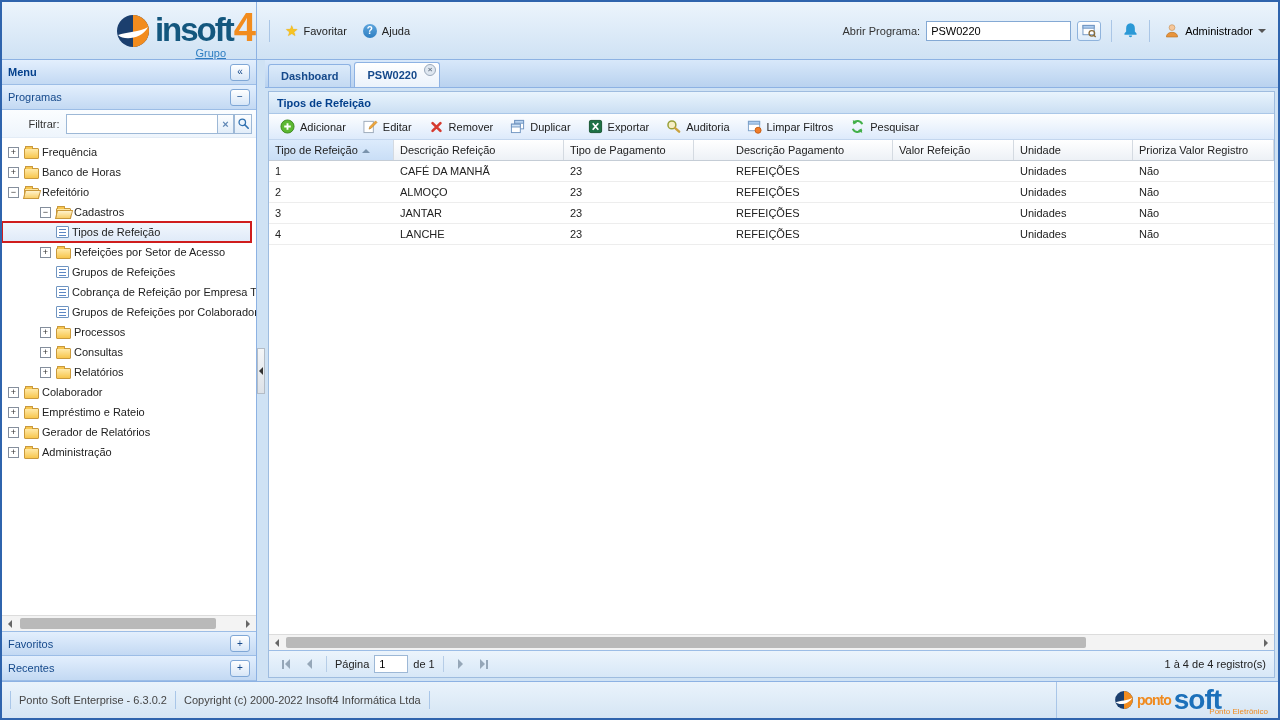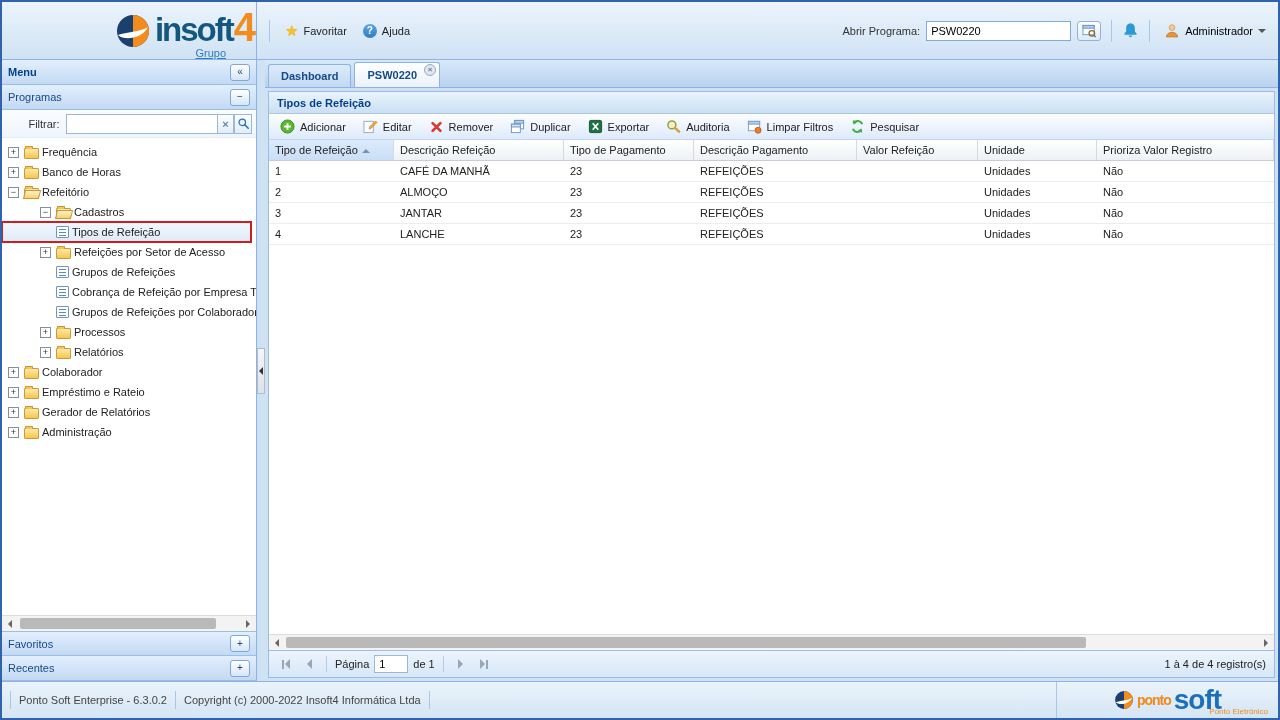--- a/index.html
+++ b/index.html
@@ -93,21 +93,21 @@
 
   
   .grid { flex:1; display:flex; flex-direction:column; overflow:hidden; background:#fff; }
   .ghead { height:21px; flex:0 0 21px; display:flex; background:linear-gradient(#ffffff,#edf1f6); border-bottom:1px solid #c5cdd6; }
   .gh-cell { display:flex; align-items:center; gap:4px; padding:0 6px; border-right:1px solid #d4dae1; color:#222; overflow:hidden; white-space:nowrap; }
   .gh-cell.sorted { background:linear-gradient(#dcebfc,#c9def6); }
   .sort-asc { width:0; height:0; border:4px solid transparent; border-bottom-color:#7a93ad; margin-bottom:3px; }
   .grow { height:21px; flex:0 0 21px; display:flex; border-bottom:1px solid #ededed; cursor:pointer; background:#fff; }
   .g-cell { padding:0 6px; display:flex; align-items:center; overflow:hidden; white-space:nowrap; color:#222; }
   .c0{width:125px;flex:0 0 125px;} .c1{width:170px;flex:0 0 170px;} .c2{width:130px;flex:0 0 130px;}
-  .c3{width:163px;flex:0 0 163px;} .c4{width:121px;flex:0 0 121px;} .c5{width:119px;flex:0 0 119px;}
+  .c3{width:163px;flex:0 0 163px;margin-left:36px;} .c4{width:121px;flex:0 0 121px;} .c5{width:119px;flex:0 0 119px;}
   .c6{flex:1;}
   .gfill { flex:1; background:#fff; }
 
   
   .paging { height:27px; flex:0 0 27px; background:linear-gradient(#ecf4fc,#d7e7f7); border-top:1px solid #9cbde6; display:flex; align-items:center; padding:0 8px; gap:5px; }
   .pg-btn { width:18px; height:18px; display:flex; align-items:center; justify-content:center; gap:1px; background:transparent; border:none; cursor:pointer; }
   .pg-bar { width:2px; height:9px; background:#96a7b8; }
   .tri-l { width:0; height:0; border:5px solid transparent; border-right-color:#96a7b8; border-left:none; }
   .tri-r { width:0; height:0; border:5px solid transparent; border-left-color:#96a7b8; border-right:none; }
   .pg-sep { width:1px; height:16px; background:#b6cde7; margin:0 3px; }
@@ -251,20 +251,25 @@
             <span class="tlabel">Grupos de Refeições por Colaborador</span>
           </div>
         <div class="titem lv1">
             <span class="exp plus"></span>
             <span class="ic-folder"></span>
             <span class="tlabel">Processos</span>
           </div>
         <div class="titem lv1">
             <span class="exp plus"></span>
             <span class="ic-folder"></span>
+            <span class="tlabel">Consultas</span>
+          </div>
+        <div class="titem lv1">
+            <span class="exp plus"></span>
+            <span class="ic-folder"></span>
             <span class="tlabel">Relatórios</span>
           </div>
         <div class="titem lv0">
             <span class="exp plus"></span>
             <span class="ic-folder"></span>
             <span class="tlabel">Colaborador</span>
           </div>
         <div class="titem lv0">
             <span class="exp plus"></span>
             <span class="ic-folder"></span>

